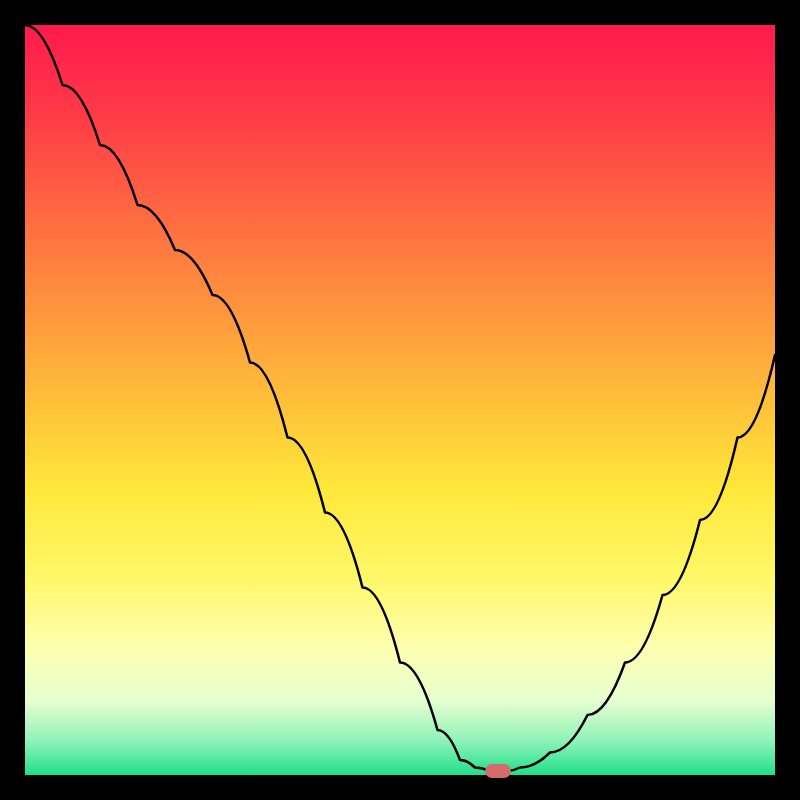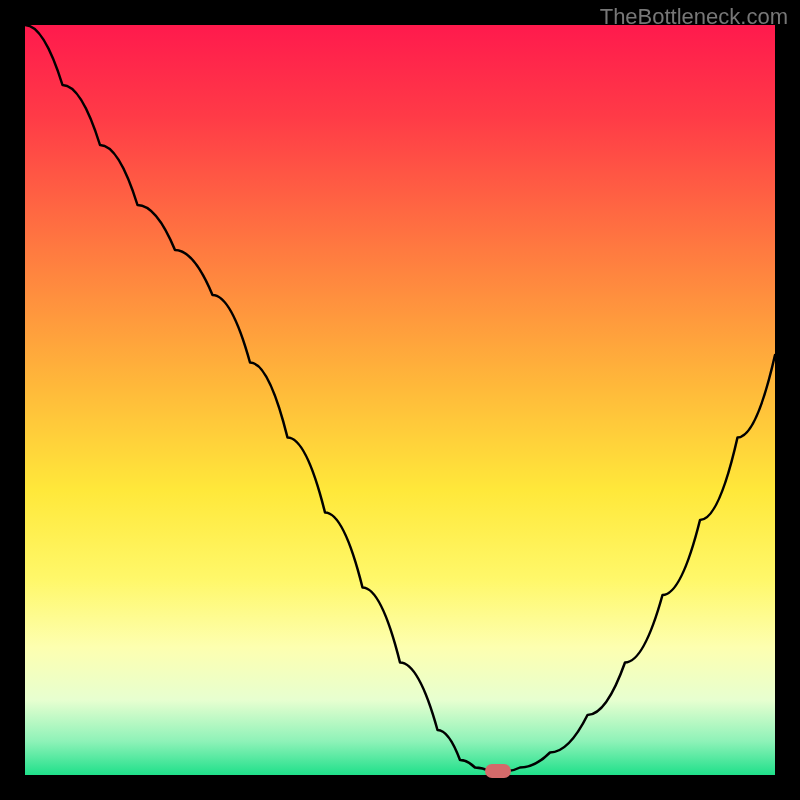--- a/index.html
+++ b/index.html
@@ -50,21 +50,20 @@
     height: 14px;
     border-radius: 7px;
     transform: translate(-50%, -50%);
     z-index: 4;
   }
 </style>
 </head>
 <body>
 <div class="frame">
 
-<div class="watermark">TheBottleneck.com</div>
 
 <div class="plot-area">
   <svg class="gradient-bg" viewBox="0 0 750 750" preserveAspectRatio="none">
     <defs>
       <linearGradient id="bgGrad" x1="0" y1="0" x2="0" y2="1">
             <stop offset="0%" stop-color="#ff1a4d"></stop>
             <stop offset="12%" stop-color="#ff3a47"></stop>
             <stop offset="30%" stop-color="#ff7a40"></stop>
             <stop offset="48%" stop-color="#ffb83a"></stop>
             <stop offset="62%" stop-color="#ffe83a"></stop>

